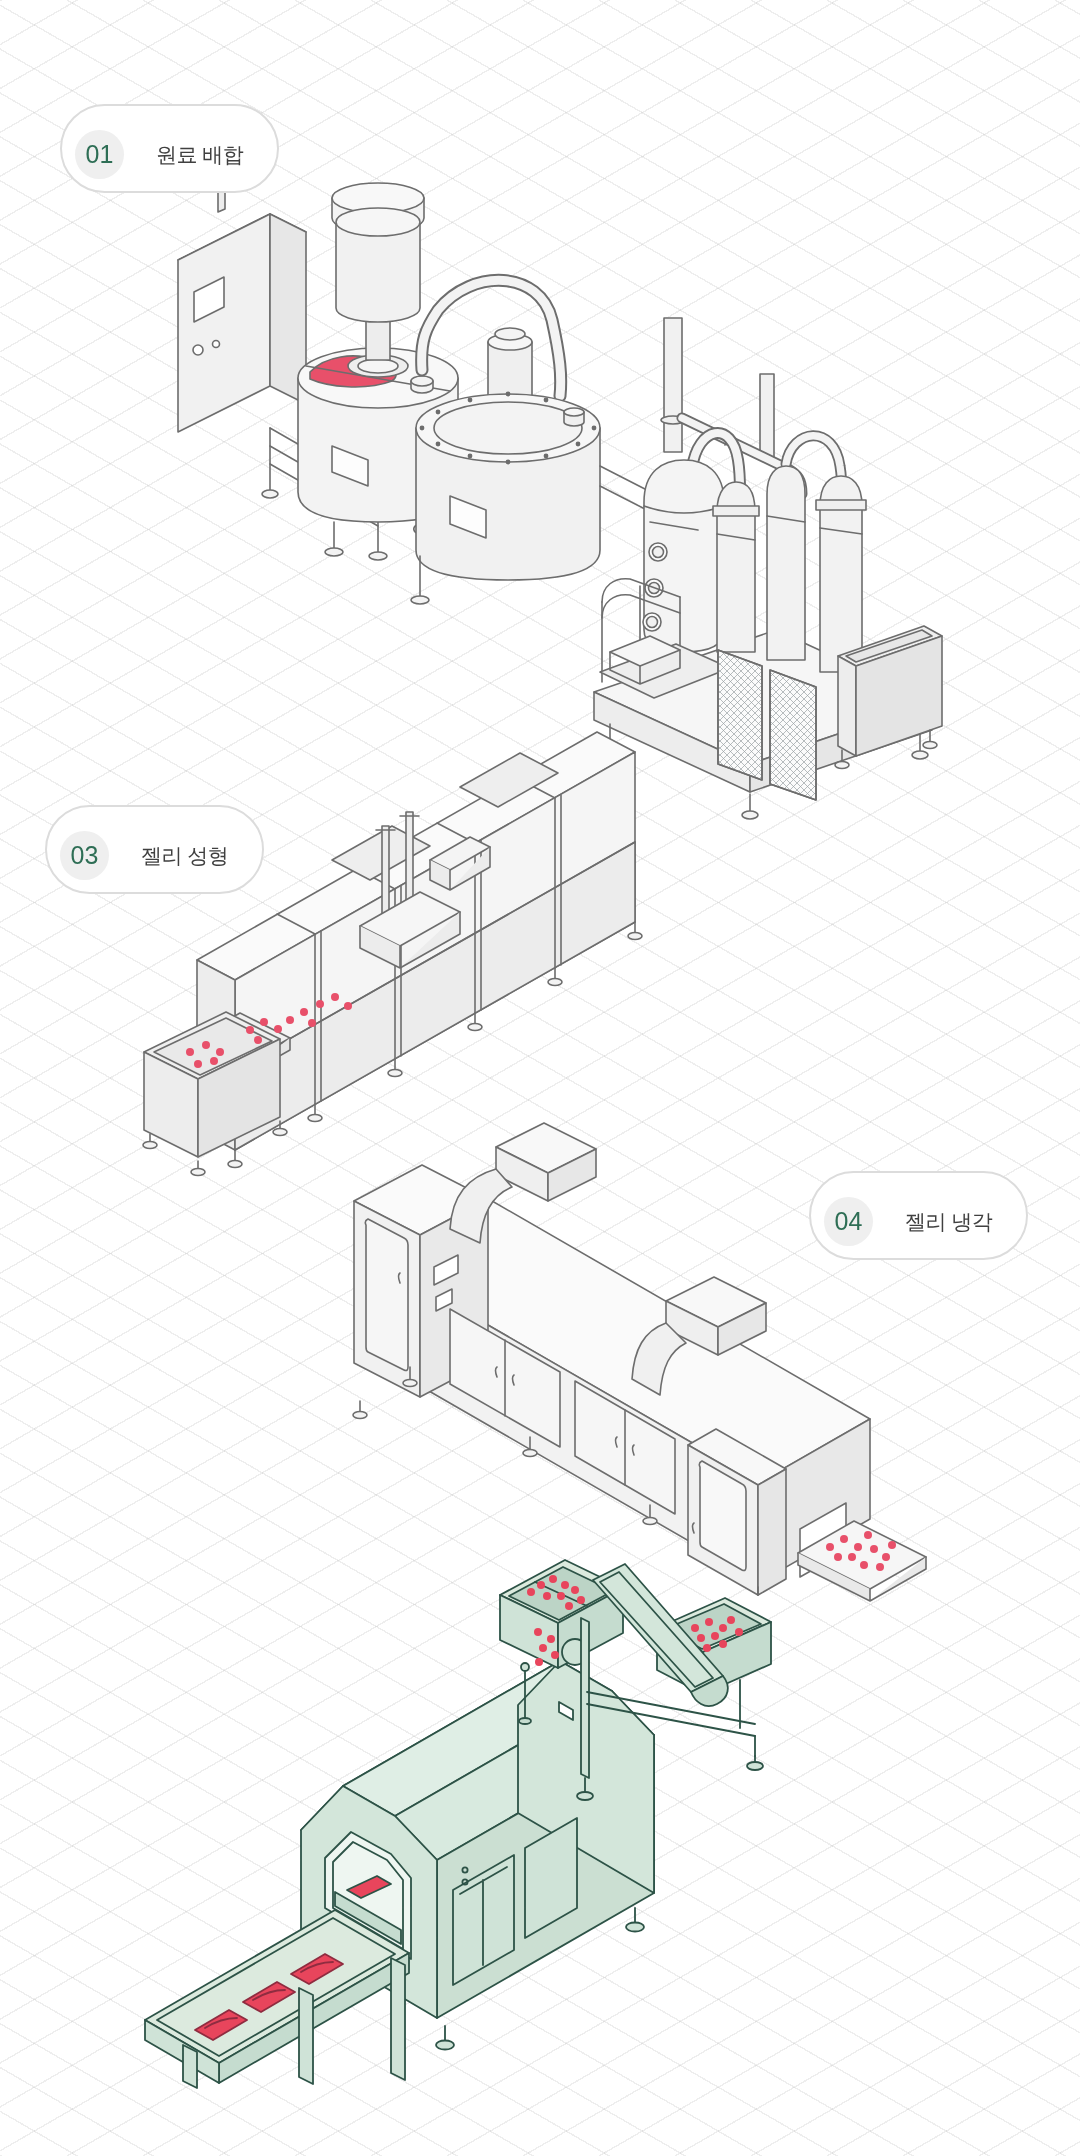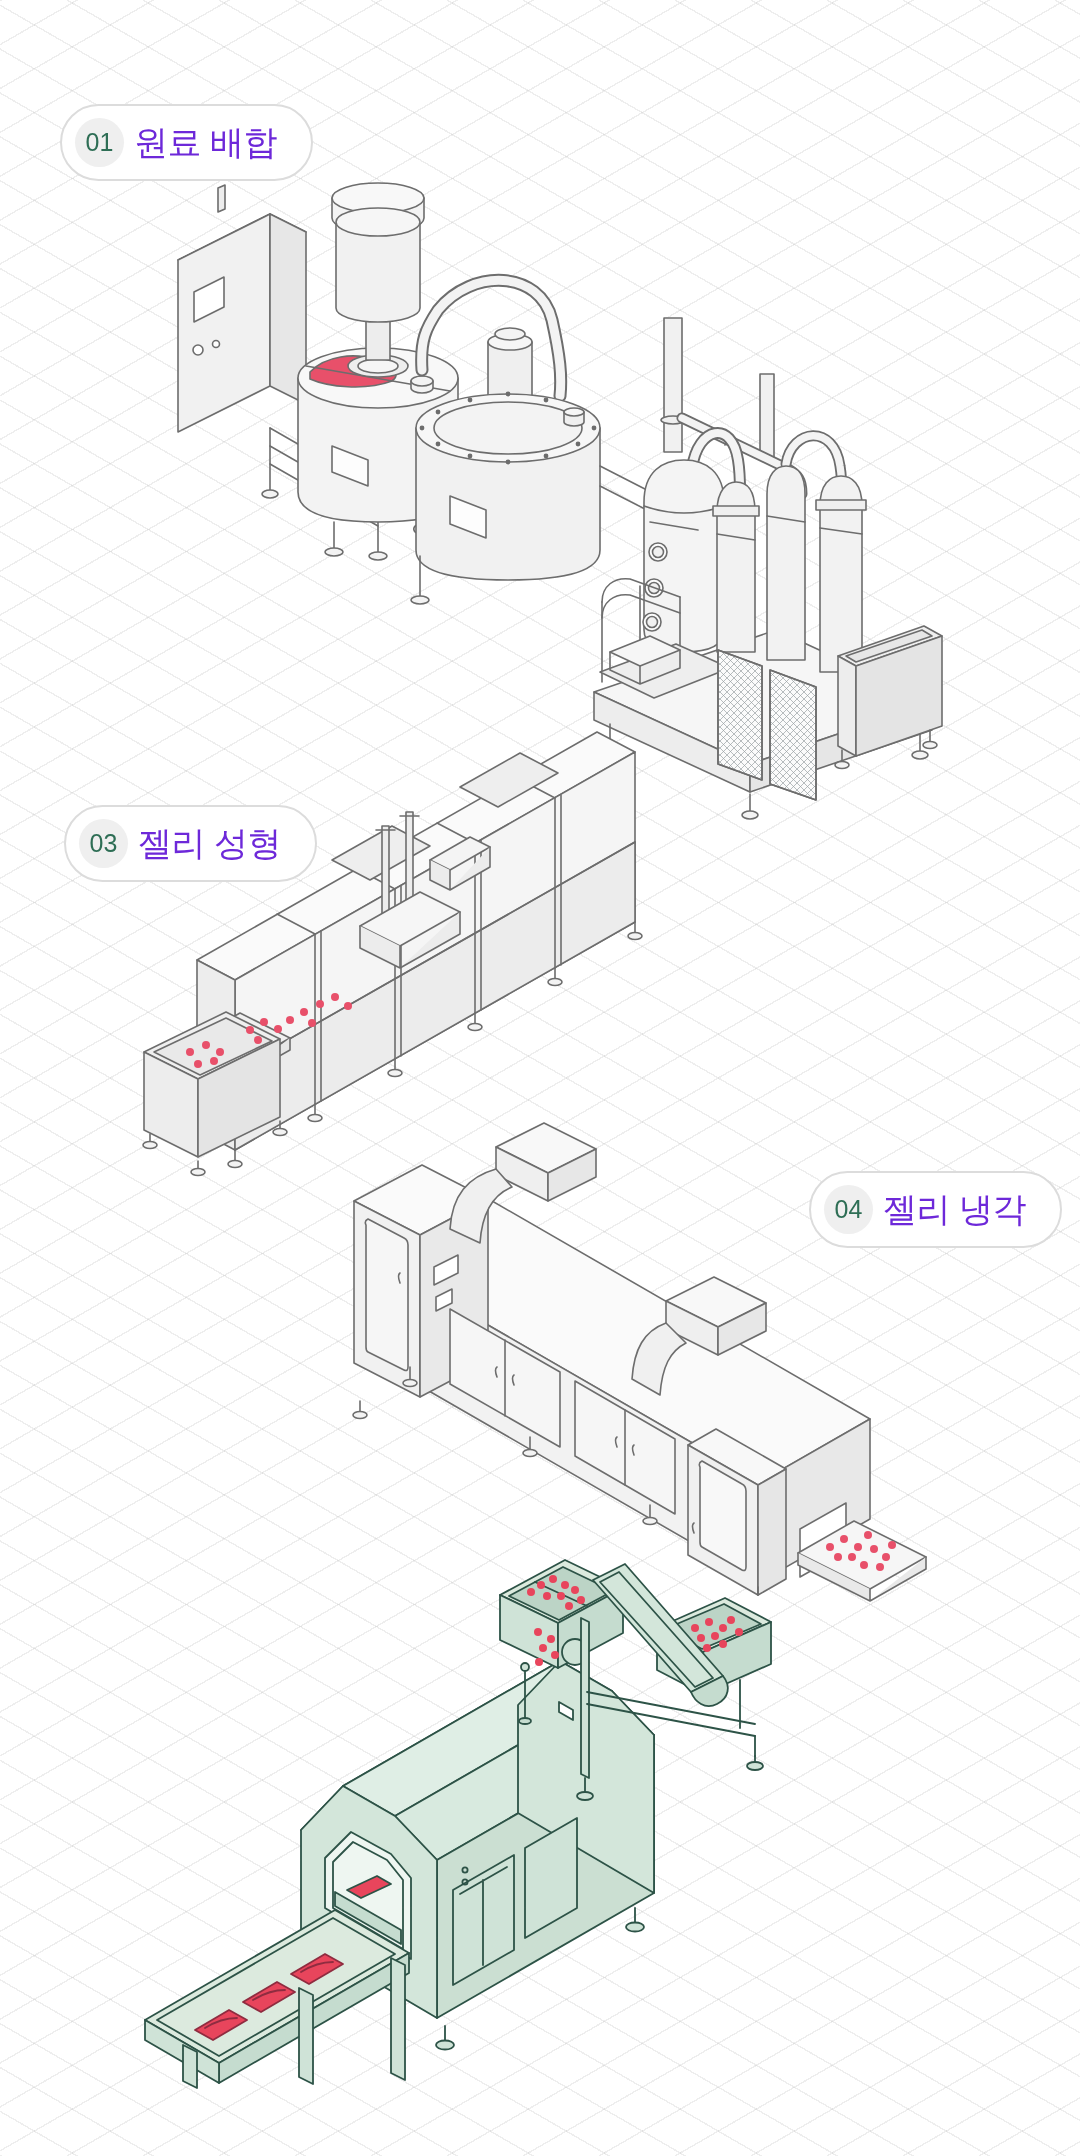--- a/index.html
+++ b/index.html
@@ -1,29 +1,29 @@
 <!DOCTYPE html>
 <html><head>
 <meta charset="utf-8">
 <style>
   html,body{margin:0;padding:0;background:#fff;font-family:"Liberation Sans","DejaVu Sans",sans-serif;}
   .page{position:relative;width:1080px;height:2156px;overflow:hidden;background:#ffffff;
     background-image:
       repeating-linear-gradient(30deg, rgba(160,160,160,.18) 0 1.4px, transparent 1.4px 38px),
       repeating-linear-gradient(150deg, rgba(160,160,160,.18) 0 1.4px, transparent 1.4px 38px);}
-  .pill{position:absolute;display:inline-flex;align-items:center;gap:10px;background:#fff;
-    border:2px solid #dcdcdc;border-radius:999px;padding:12px 34px 12px 13px;z-index:10;}
+  .pill{position:absolute;display:inline-flex;align-items:center;gap:32px;background:#fff;
+    border:2px solid #dcdcdc;border-radius:999px;padding:24px 34px 12px 13px;z-index:10;}
   .pill .num{width:49px;height:49px;border-radius:50%;background:#efefef;color:#2e6e55;
     display:flex;align-items:center;justify-content:center;font-size:25px;font-weight:500;flex:0 0 auto;}
-  .pill .txt{font-size:34px;color:#6d28d9;font-weight:500;letter-spacing:-0.5px;white-space:nowrap;}
+  .pill .txt{font-size:21px;color:#404040;font-weight:500;letter-spacing:-0.5px;white-space:nowrap;}
   .pill.hot .num{background:#e3222a;color:#fff;font-weight:700;}
   .pill.hot .txt{font-weight:800;}
   .pos-1{left:60px;top:104px;}
   .pos-2{left:803px;top:301px;}
-  .pos-3{left:64px;top:805px;}
+  .pos-3{left:45px;top:805px;}
   .pos-4{left:809px;top:1151px;margin-top:20px;}
   .pos-5{left:60px;top:1565px;}
   svg.machine{position:absolute;overflow:visible;}
   .m1{left:120px;top:160px;}
   .m2{left:580px;top:300px;}
   .m3{left:130px;top:730px;}
   .m4{left:330px;top:1105px;}
   .m5{left:95px;top:1540px;}
 </style>
 </head>

